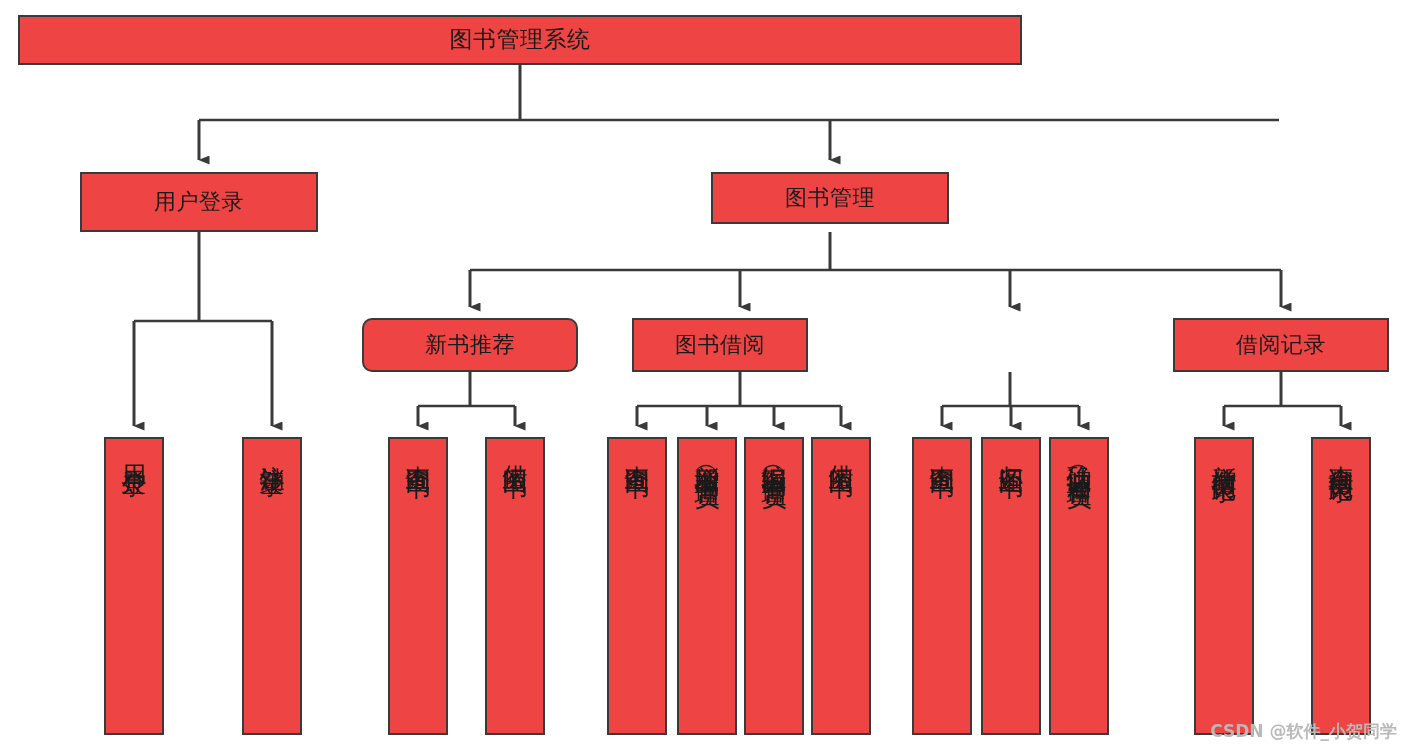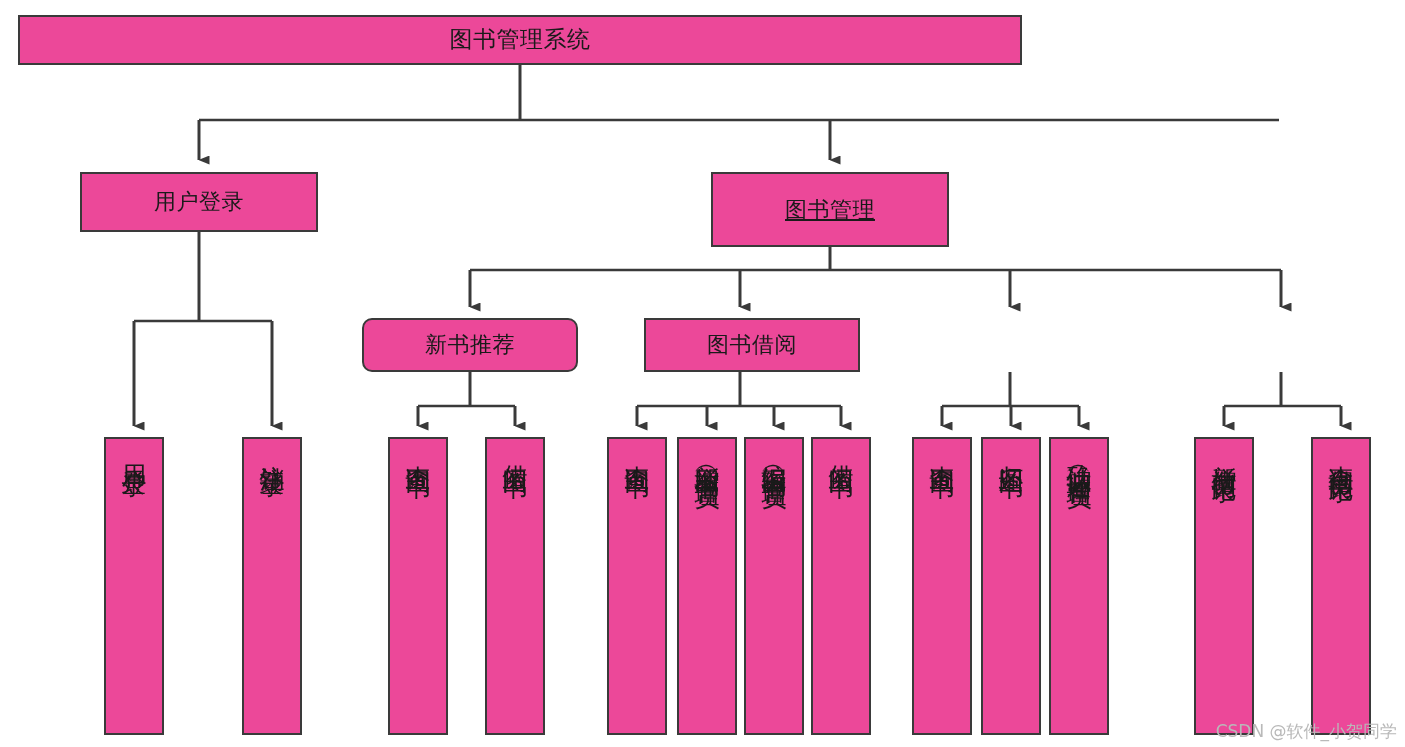--- a/index.html
+++ b/index.html
@@ -22,21 +22,21 @@
   svg#wires {
     position: absolute;
     left: 0;
     top: 0;
     width: 1405px;
     height: 747px;
   }
   .node {
     position: absolute;
     box-sizing: border-box;
-    background: #ec4899;
+    background: #ef4444;
     border: 2px solid #3a3a3a;
     display: flex;
     align-items: center;
     justify-content: center;
     color: #1a1a1a;
     z-index: 2;
   }
   .node .lbl {
     display: block;
     text-align: center;
@@ -66,20 +66,21 @@
   }
   .watermark {
     position: absolute;
     right: 8px;
     bottom: 4px;
     font-size: 17px;
     color: #b9b9b9;
     z-index: 5;
     white-space: nowrap;
     pointer-events: none;
+    font-weight: bold;
   }
 </style>
 </head>
 <body>
 
 <div id="canvas">
 
   <svg id="wires" viewBox="0 0 1405 747">
     <defs>
       <marker id="arw" markerWidth="9" markerHeight="11" refX="4.5" refY="10.5" orient="auto-start-reverse" markerUnits="userSpaceOnUse">
@@ -130,29 +131,32 @@
     </g>
   </svg>
 
   <div class="node horiz title" style="left:18px; top:15px; width:1004px; height:50px;">
     <span class="lbl">图书管理系统</span>
   </div>
 
   <div class="node horiz" style="left:80px; top:172px; width:238px; height:60px;">
     <span class="lbl">用户登录</span>
   </div>
-  <div class="node horiz" style="left:711px; top:172px; width:238px; height:75px;text-decoration:underline;">
+  <div class="node horiz" style="left:711px; top:172px; width:238px; height:52px;">
     <span class="lbl">图书管理</span>
   </div>
 
   <div class="node horiz" style="left:362px; top:318px; width:216px; height:54px;border-radius:10px;">
     <span class="lbl">新书推荐</span>
   </div>
-  <div class="node horiz" style="left:632px; top:318px; width:216px; height:54px;margin-left:12px;">
+  <div class="node horiz" style="left:632px; top:318px; width:176px; height:54px;">
     <span class="lbl">图书借阅</span>
+  </div>
+  <div class="node horiz" style="left:1173px; top:318px; width:216px; height:54px;">
+    <span class="lbl">借阅记录</span>
   </div>
 
   <div class="node vert" style="left:104px; top:437px; width:60px; height:298px;">
     <span class="lbl">用户登录</span>
   </div>
   <div class="node vert" style="left:242px; top:437px; width:60px; height:298px;">
     <span class="lbl">注销登录</span>
   </div>
 
   <div class="node vert" style="left:388px; top:437px; width:60px; height:298px;">

